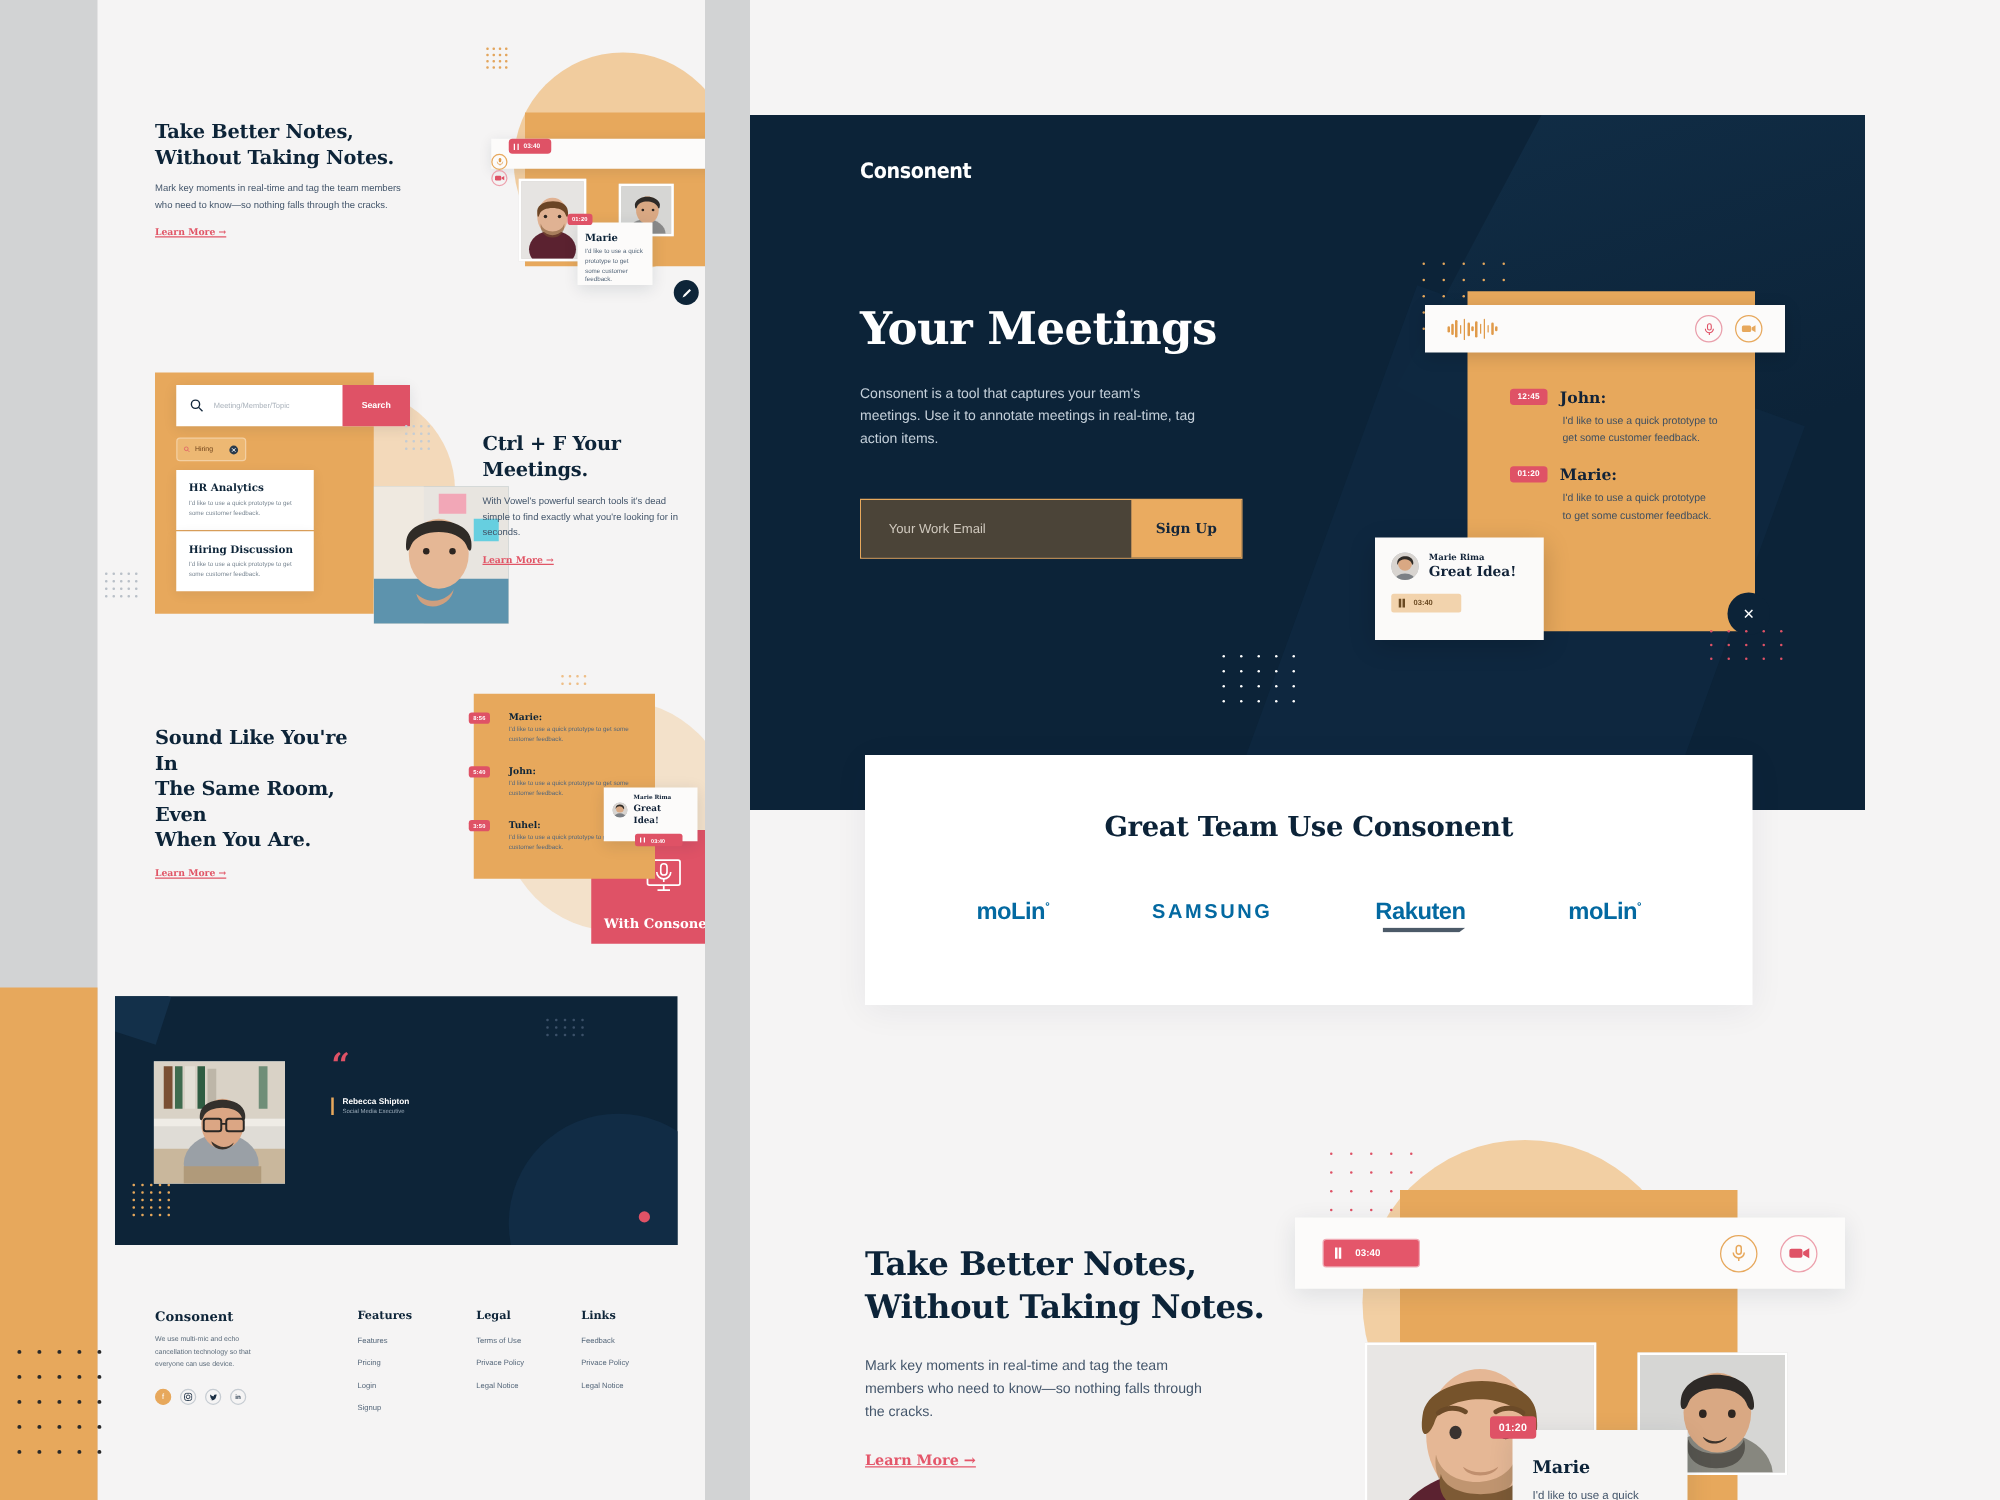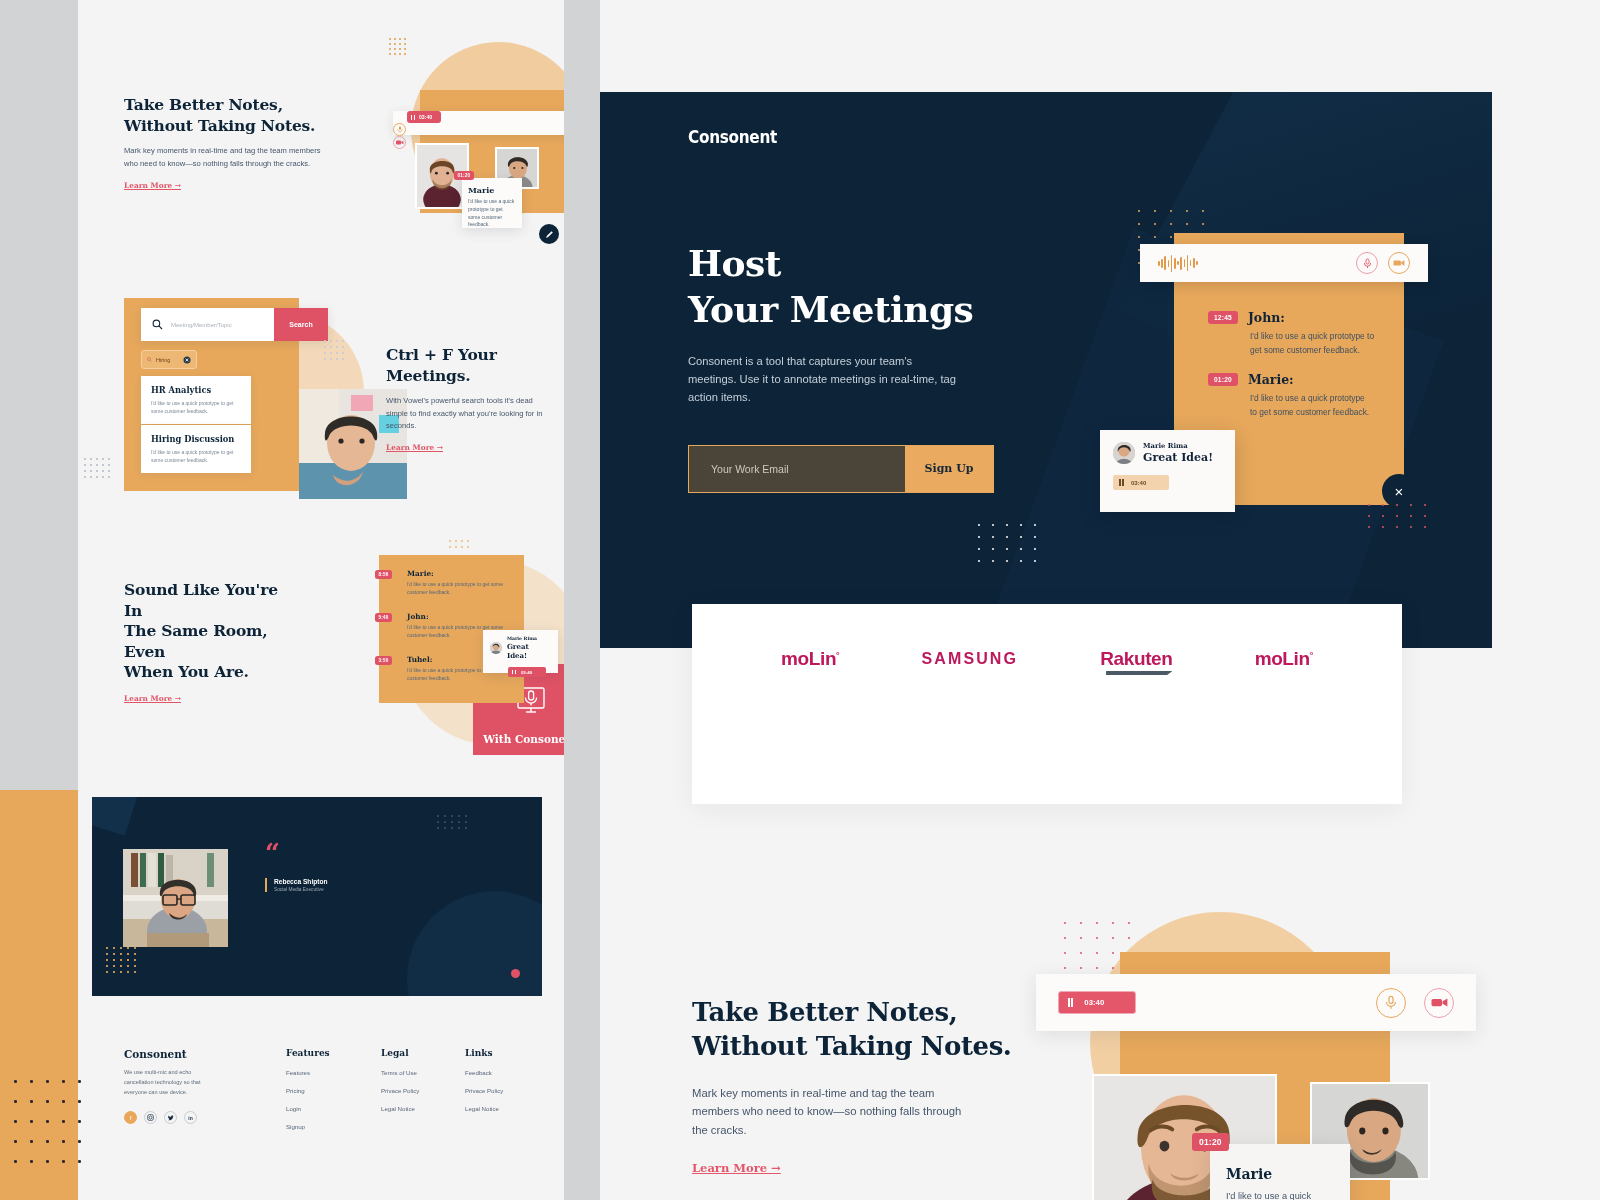--- a/index.html
+++ b/index.html
@@ -171,21 +171,21 @@
   #hm-close { position:absolute; left:282px; top:272px; width:34px; height:34px; border-radius:50%;
               background:#0c2338; color:#fff; display:flex; align-items:center; justify-content:center;
               font-size:15px; }
 
   
   #logos { position:absolute; left:92px; top:604px; width:710px; height:200px;
            background:#fff; box-shadow:0 5px 26px rgba(20,40,60,.06); z-index:6; }
   #logos-title { text-align:center; margin-top:45px; font-family:"DejaVu Serif",serif;
                  font-weight:bold; color:#0c2338; font-size:22px; letter-spacing:-.3px; }
   #logos-row { display:flex; justify-content:space-around; align-items:center; margin-top:44px; padding:0 48px; }
-  .logo-item { color:#be185d; font-weight:bold; }
+  .logo-item { color:#0369a1; font-weight:bold; }
   .lg-molin { font-size:19px; letter-spacing:-.4px; }
   .lg-molin sup { font-size:9px; }
   .lg-samsung { font-size:16px; letter-spacing:2.1px; }
   .lg-rakuten { font-size:19px; letter-spacing:-.4px; position:relative; display:inline-block; }
   .lg-rakuten::after { content:""; position:absolute; left:8%; right:0; bottom:-5px; height:4px;
                        background:#4c5a68; clip-path:polygon(0 0,100% 0,92% 100%,0 100%); }
 
   
   #bsec { position:absolute; left:92px; top:996px; width:330px; z-index:3; }
   .bs-h { font-family:"DejaVu Serif",serif; font-weight:bold; color:#0c2338;
@@ -642,21 +642,20 @@
   <div id="hero">
     <div class="diag1"></div>
     <div class="diag2"></div>
 
     <div id="nav">
       <div id="logo">Consonent</div>
     </div>
 
     <div id="hero-copy">
       <div class="hero-h">
-        <div>Host</div>
         <div>Your Meetings</div>
       </div>
       <div class="hero-p">Consonent is a tool that captures your team's meetings. Use it to annotate meetings in real-time, tag action items.</div>
       <div id="signup">
         <div id="email-input">Your Work Email</div>
         <div id="signup-btn">Sign Up</div>
       </div>
     </div>
 
     <div class="dots" style="left:378px;top:432px;grid-template-columns:repeat(5,14px);grid-auto-rows:12px;z-index:4;">
@@ -795,20 +794,21 @@
         <i style="width:2.4px;height:2.4px;background:#df5266;"></i>
           <i style="width:2.4px;height:2.4px;background:#df5266;"></i>
           <i style="width:2.4px;height:2.4px;background:#df5266;"></i>
           <i style="width:2.4px;height:2.4px;background:#df5266;"></i>
           <i style="width:2.4px;height:2.4px;background:#df5266;"></i>
       </div>
     </div>
   </div>
 
   <div id="logos">
+    <div id="logos-title">Great Team Use Consonent</div>
     <div id="logos-row">
       <div class="logo-item lg-molin"><span>moLin</span><sup>°</sup></div>
       <div class="logo-item lg-samsung">SAMSUNG</div>
       <div class="logo-item lg-rakuten">Rakuten</div>
       <div class="logo-item lg-molin"><span>moLin</span><sup>°</sup></div>
     </div>
   </div>
 
   <div id="bsec">
     <div class="bs-h">

